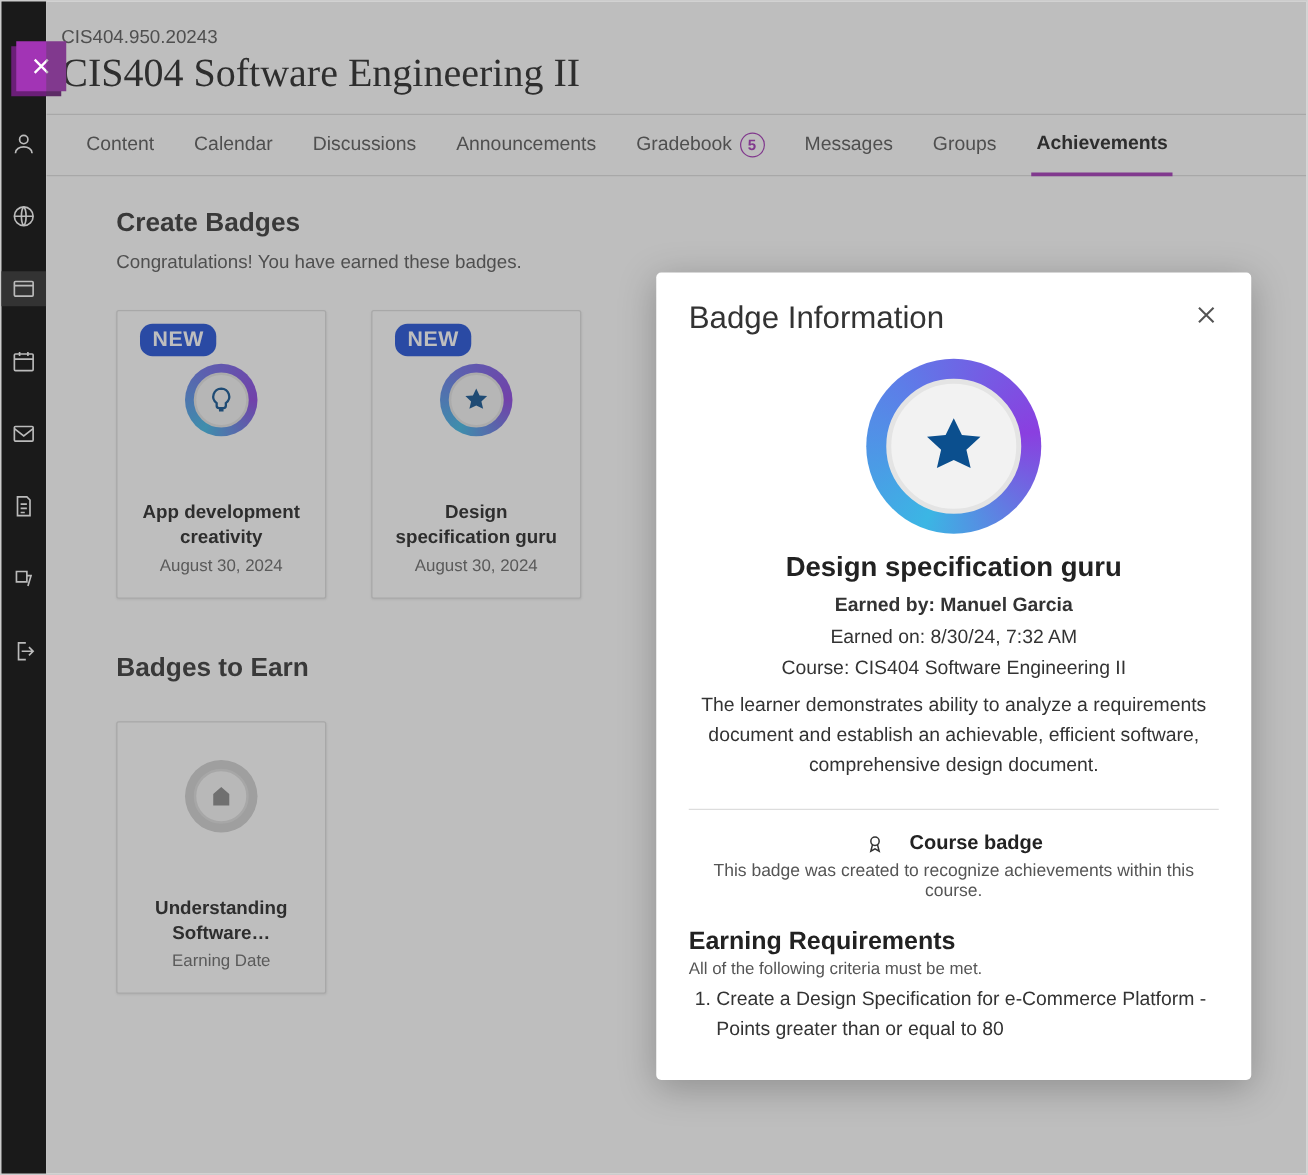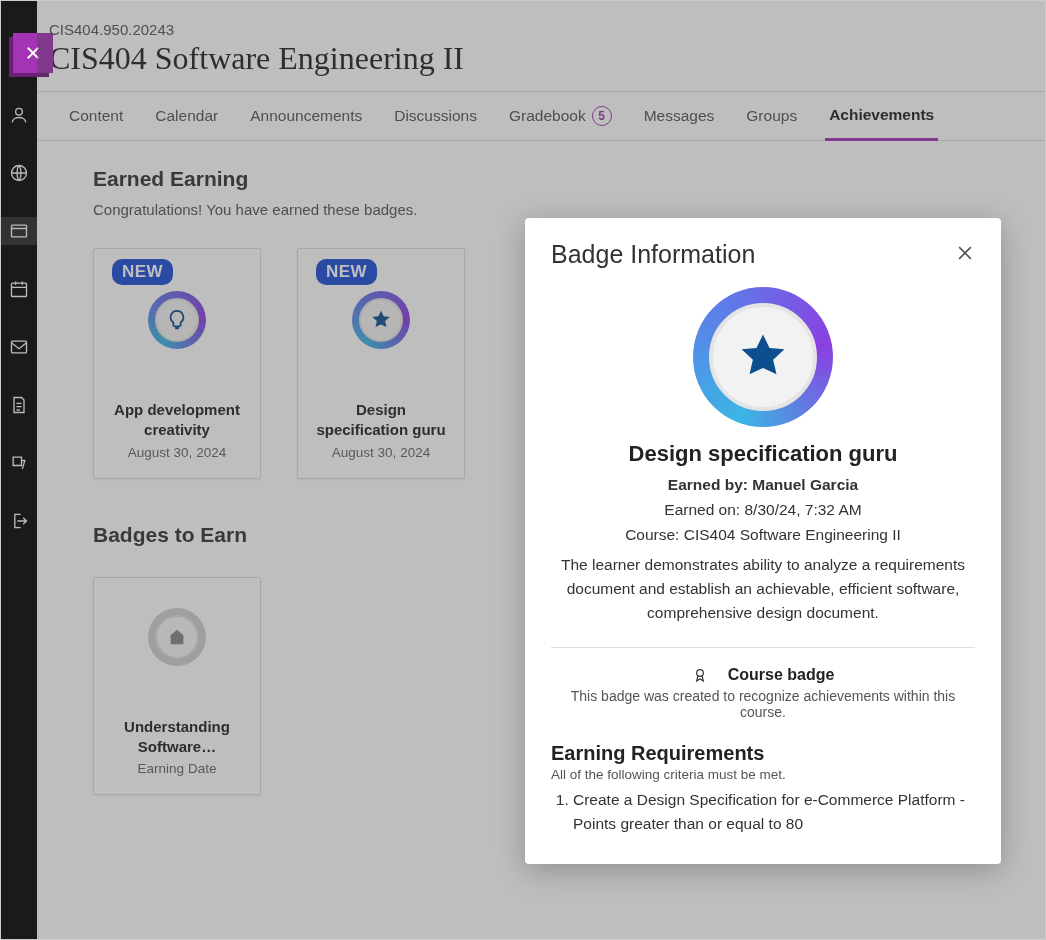--- a/index.html
+++ b/index.html
@@ -302,42 +302,42 @@
     </div>
 
     <div class="tabs">
       <div class="tab">
           <span>Content</span>
         </div>
       <div class="tab">
           <span>Calendar</span>
         </div>
       <div class="tab">
+          <span>Discussions</span>
+        </div>
+      <div class="tab">
           <span>Announcements</span>
-        </div>
-      <div class="tab">
-          <span>Discussions</span>
         </div>
       <div class="tab">
         <span>Gradebook</span>
         <span class="count">5</span>
       </div>
       <div class="tab">
           <span>Messages</span>
         </div>
       <div class="tab">
           <span>Groups</span>
         </div>
       <div class="tab active">
           <span>Achievements</span>
         </div>
     </div>
 
     <div class="body">
-      <div class="section-title">Earned Earning</div>
+      <div class="section-title">Create Badges</div>
       <div class="section-sub">Congratulations! You have earned these badges.</div>
 
       <div class="badges-row">
         <div class="badge-card">
           <div class="new-pill">NEW</div>
           <div class="badge-icon-wrap">
             <div class="badge-icon-inner">
               <svg viewBox="0 0 24 24">
                   <path d="M12 2a7 7 0 0 0-4 12.7V17a2 2 0 0 0 2 2h4a2 2 0 0 0 2-2v-2.3A7 7 0 0 0 12 2zM10 21h4" fill="none" stroke="#0b4f8e" stroke-width="2"></path>
                 </svg>

